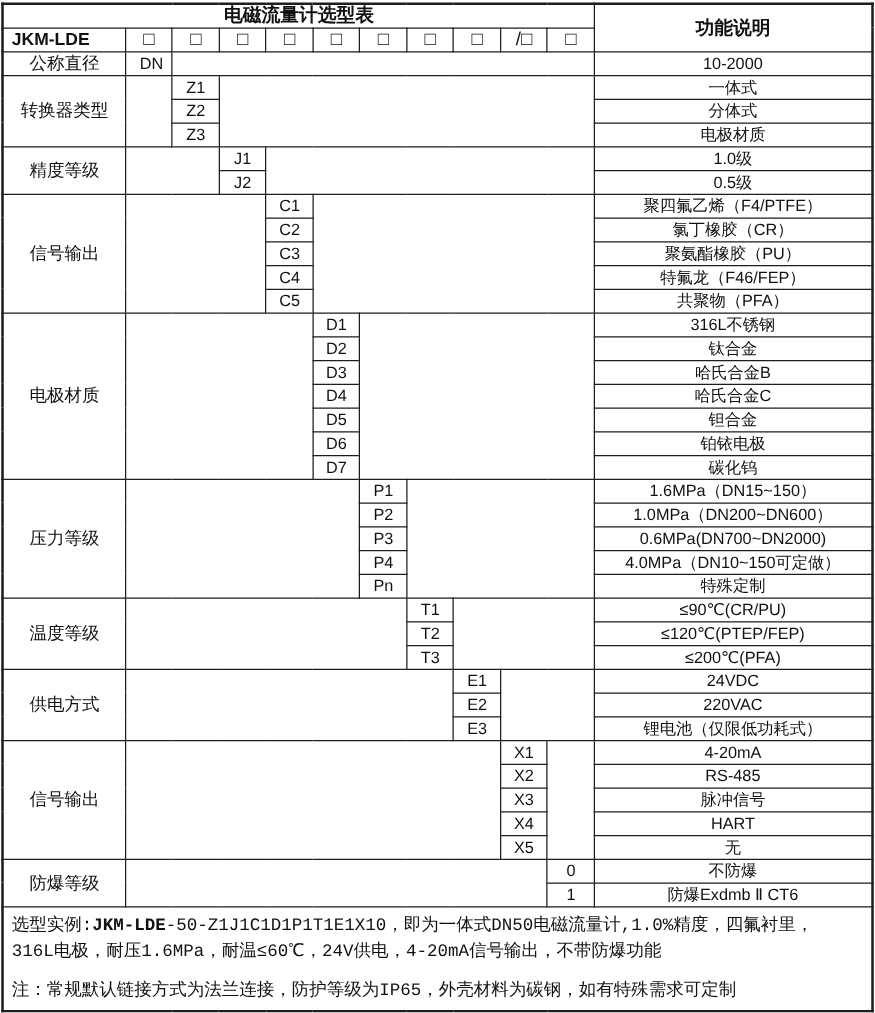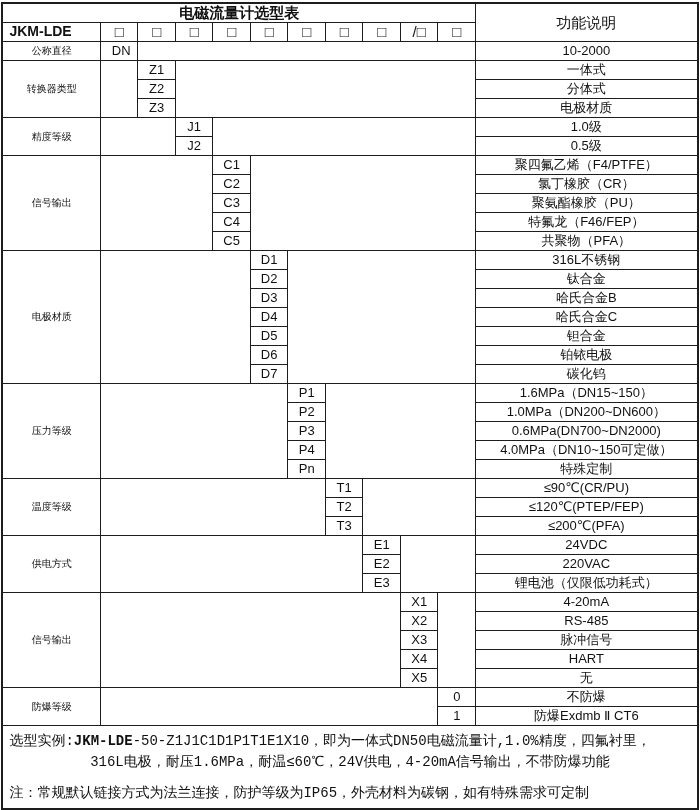--- a/index.html
+++ b/index.html
@@ -17,33 +17,33 @@
   col.cn{width:37.5px}
   col.c11{width:222px}
   tr{height:19px}
   td{
     border:1px solid #1d1d1d;padding:0;
     text-align:center;vertical-align:middle;
     font-size:13px;line-height:17px;
     overflow:hidden;white-space:nowrap;
   }
   td.title{font-weight:bold;font-size:15px}
-  td.fhead{font-weight:normal;font-size:15px}
+  td.fhead{font-weight:bold;font-size:15px}
   td.model{font-weight:bold;font-size:14px;text-align:left;padding-left:6px}
-  td.lbl{font-size:10px}
+  td.lbl{font-size:14px}
   td.cb{font-size:15px}
   td.code{font-size:13px}
   td.code.dn{text-align:center;padding-left:4px}
   td.bottom{
     text-align:left;white-space:normal;
     font-size:14px;line-height:21px;
     padding:5px 6px 4px 6px;height:72px;vertical-align:top;font-family:Liberation Mono, monospace;
   }
   .ex-model{font-weight:bold}
-  .ex-line2{text-align:center}
+  .ex-line2{text-align:left}
   .note{margin-top:10px}
 </style>
 </head>
 <body>
 
 <table>
   <colgroup>
     <col class="c0">
       <col class="cn">
       <col class="cn">

